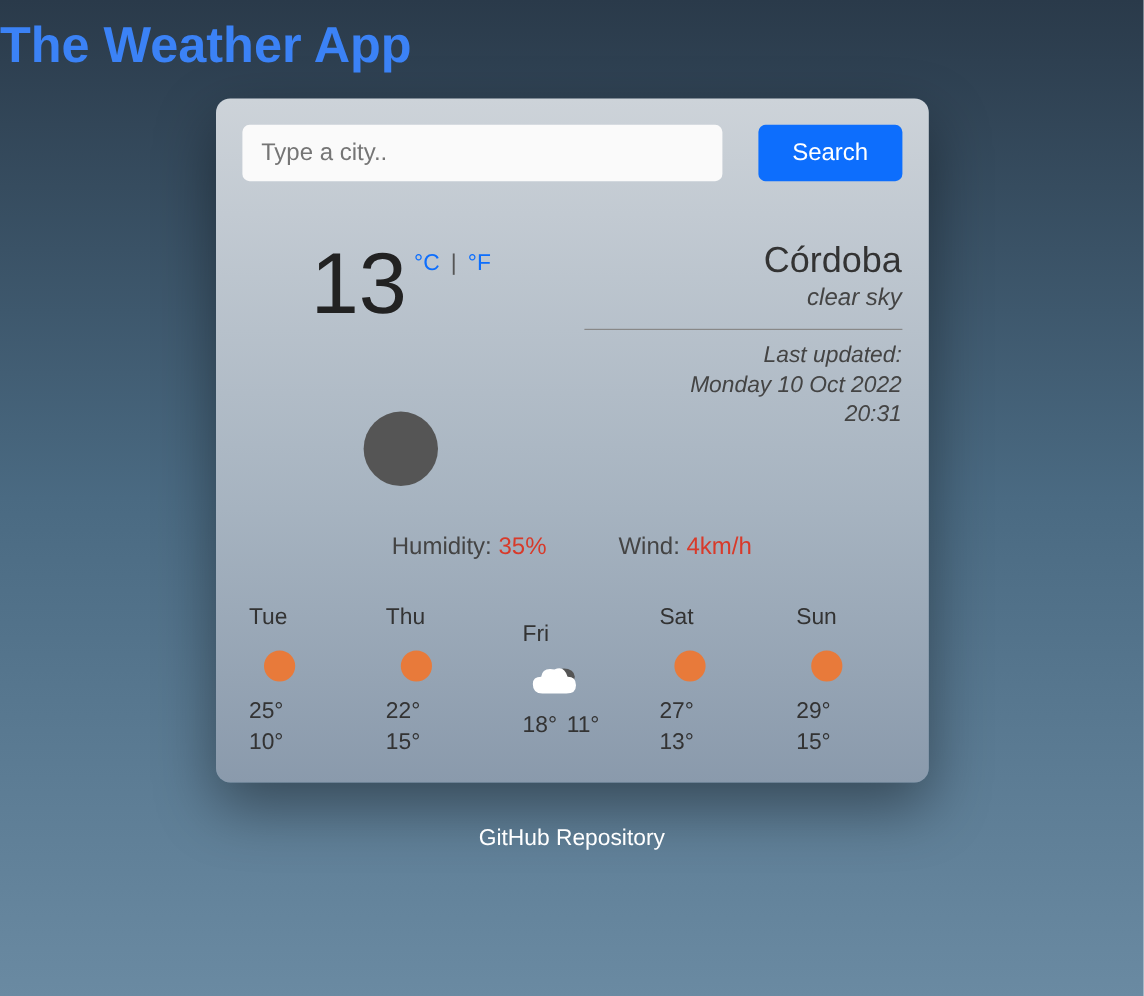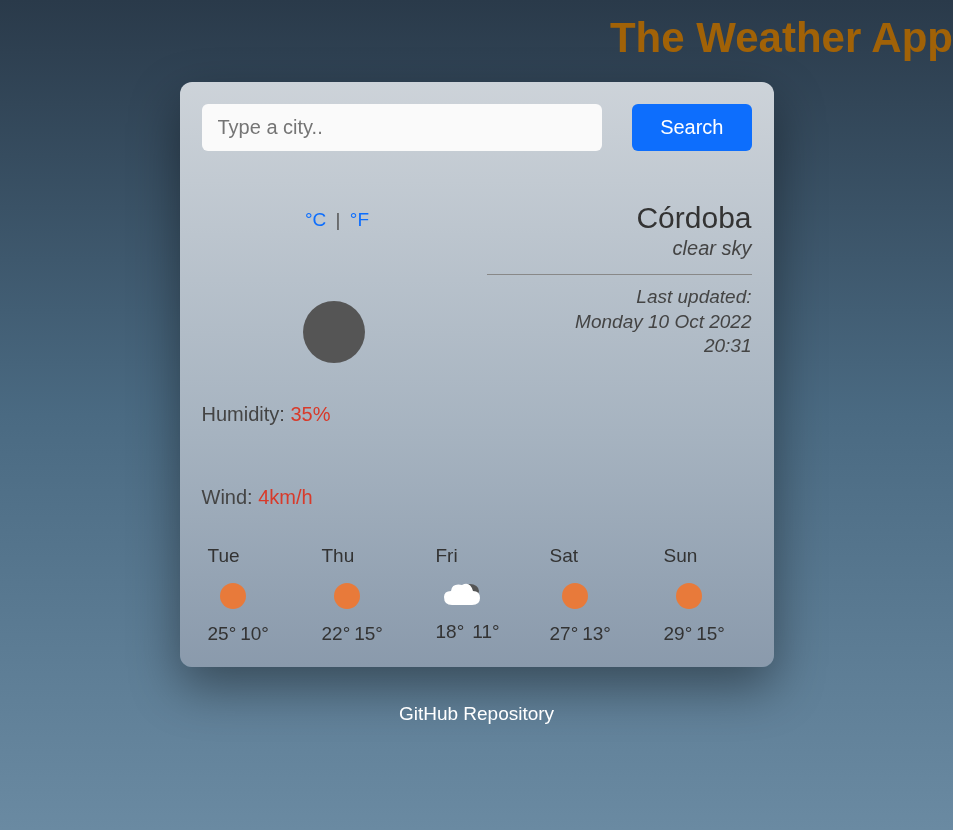--- a/index.html
+++ b/index.html
@@ -8,22 +8,22 @@
       padding: 0;
     }
     body {
       font-family: Arial, Helvetica, sans-serif;
       background: linear-gradient(180deg, #2a3a4a 0%, #4a6a82 50%, #6a8aa2 100%);
       min-height: 830px;
       width: 953px;
       padding-top: 0;
     }
     .app-title {
-      text-align: right;
-      color: #a16207;
+      text-align: left;
+      color: #3b82f6;
       font-size: 42px;
       font-weight: 600;
       padding: 14px 0 20px;
     }
     .card {
       width: 594px;
       margin: 0 auto;
       background: linear-gradient(180deg, #cdd3d9 0%, #a6b3c0 60%, #8a9aac 100%);
       border-radius: 12px;
       padding: 22px;
@@ -124,30 +124,30 @@
       font-size: 19px;
       line-height: 1.3;
     }
     .hw-row {
       display: flex;
       justify-content: center;
       gap: 60px;
       margin-top: 10px;
       font-size: 20px;
       color: #444;
-      flex-direction: column;
     }
     .hw-value {
       color: #d83a2a;
     }
     .forecast {
       display: flex;
       justify-content: space-between;
       margin-top: 36px;
       padding: 0 6px;
+      align-items: center;
     }
     .day {
       display: flex;
       flex-direction: column;
       align-items: flex-start;
       color: #333;
       font-size: 19px;
       width: 82px;
     }
     .day-name {
@@ -161,21 +161,21 @@
       margin: 4px 0 14px 12px;
     }
     .day-icon-cloud {
       margin: 0 0 10px 4px;
     }
     .day-icon-cloud svg {
       display: block;
     }
     .day-temps {
       display: flex;
-      flex-direction: row;
+      flex-direction: column;
       gap: 4px;
     }
     .day-temps-inline {
       display: flex;
       gap: 8px;
     }
     .footer-link {
       display: block;
       text-align: center;
       color: #fff;
@@ -192,20 +192,21 @@
 <div class="card">
 
   <div class="search-row">
     <input class="search-input" type="text" placeholder="Type a city.." style="">
     <button class="search-btn">Search</button>
   </div>
 
   <div class="current-row">
     <div class="current-left">
       <div class="temp-wrap">
+        <span class="temp-value">13</span>
         <span class="units">
           <a class="unit-link">°C</a>
           <span class="unit-sep">|</span>
           <a class="unit-link">°F</a>
         </span>
       </div>
       <div class="weather-icon-large"></div>
     </div>
     <div class="current-right">
       <div class="city-name">Córdoba</div>

